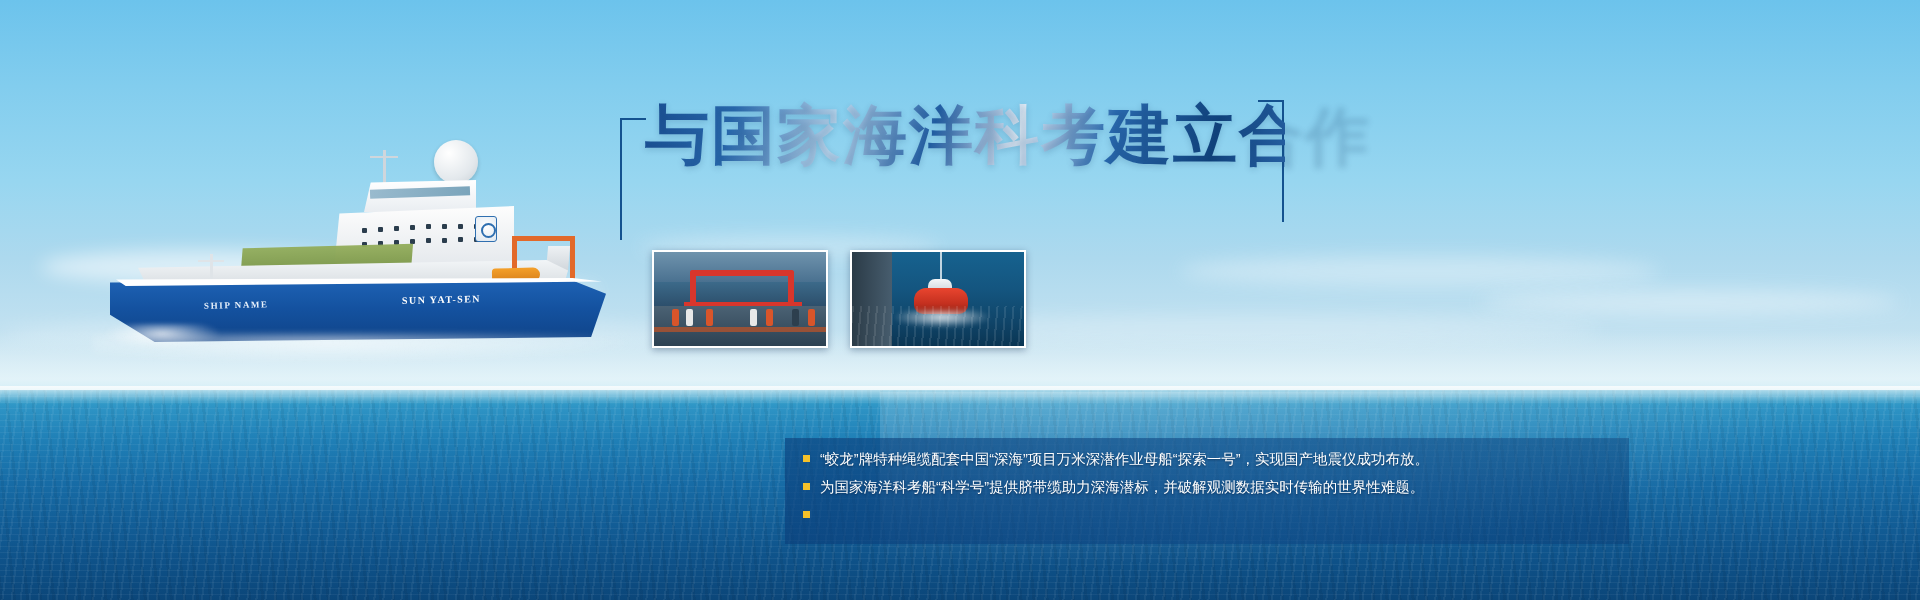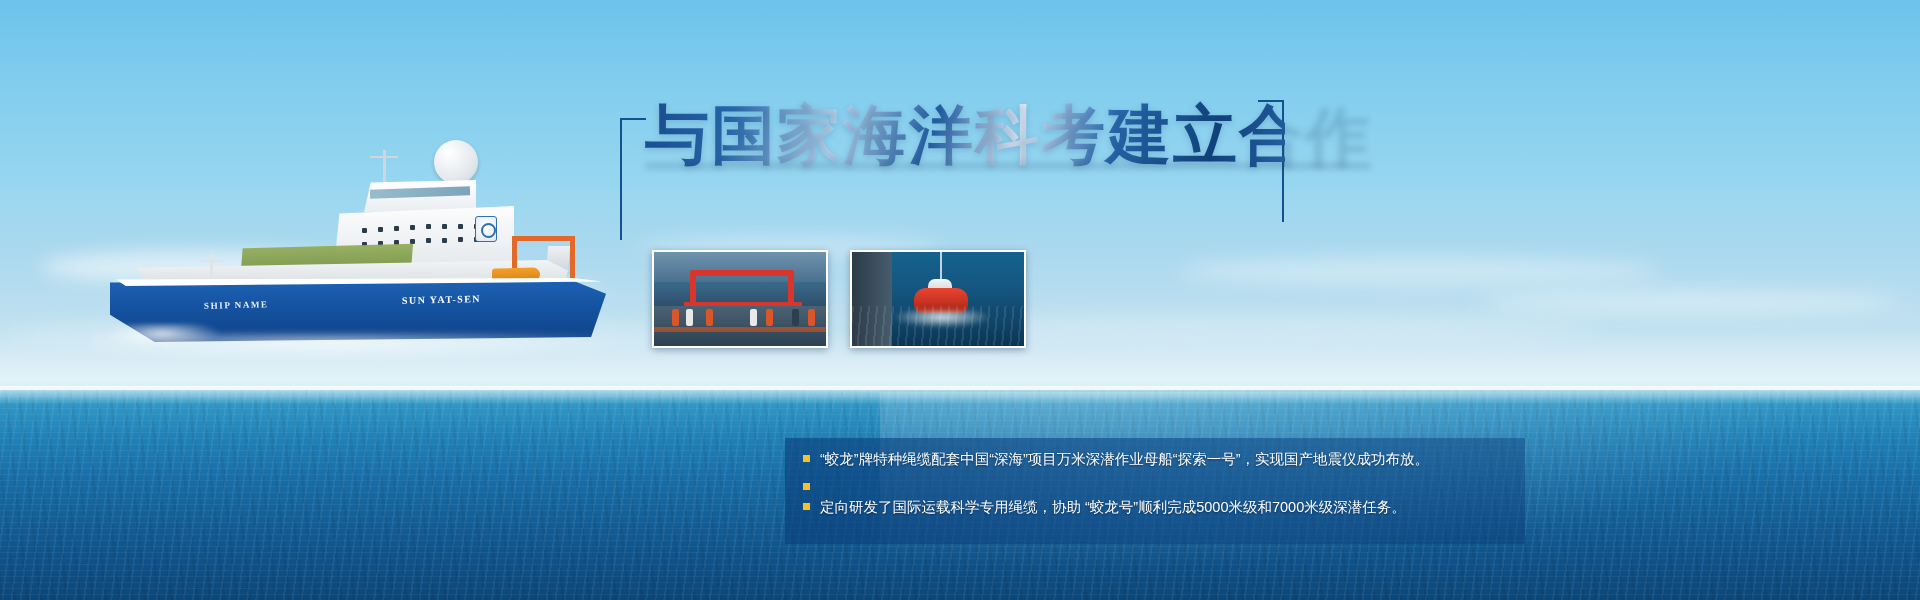--- a/index.html
+++ b/index.html
@@ -164,21 +164,20 @@
 
   
   .headline{
     position:absolute; left:645px; top:96px; width:640px; height:78px;
     font-size:64px; font-weight:700; line-height:78px; letter-spacing:2px;
     white-space:nowrap;
     background:linear-gradient(105deg,#1a4f94 0%,#2a6bb0 14%,#bcd9ef 30%,#2360a6 45%,#e2eef8 58%,#2b6cb2 72%,#11447f 88%,#2a66ab 100%);
     -webkit-background-clip:text; background-clip:text; color:transparent;
     -webkit-text-fill-color:transparent;
     text-shadow:0 2px 6px rgba(10,50,95,.18);
-    text-decoration:underline;
   }
   .brL, .brR{ position:absolute; border-color:#14528f; border-style:solid; }
   .brL{ left:620px; top:118px; width:26px; height:122px; border-width:2px 0 0 2px; }
   .brR{ left:1258px; top:100px; width:26px; height:122px; border-width:2px 2px 0 0; }
 
   
   .subbar{
     position:absolute; left:752px; top:180px; width:398px; height:34px;
     background:linear-gradient(90deg,#0b4f98 0%,#0d559f 55%,#0a4a90 100%);
     display:flex; align-items:center; justify-content:center;
@@ -266,21 +265,21 @@
     position:absolute; left:0; top:0; width:40px; height:98px;
     background:linear-gradient(90deg,#2b3b47,#475d6e);
   }
   .t3 .waveline{
     position:absolute; left:0; bottom:0; width:176px; height:40px;
     background:repeating-linear-gradient(95deg, rgba(255,255,255,.10) 0 2px, rgba(255,255,255,0) 2px 8px);
   }
 
   
   .bullets{
-    position:absolute; left:785px; top:438px; width:740px; height:106px;
+    position:absolute; left:785px; top:438px; width:844px; height:106px;
     background:linear-gradient(90deg,rgba(10,62,122,.62) 0%,rgba(12,70,132,.58) 55%,rgba(10,58,115,.42) 100%);
     padding:10px 16px 10px 18px;
   }
   .brow{ display:flex; align-items:flex-start; margin-bottom:6px; }
   .brow:last-child{ margin-bottom:0; }
   .bdot{
     width:7px; height:7px; background:#f5c12a; margin:7px 10px 0 0; flex:0 0 auto;
   }
   .btxt{
     color:#ffffff; font-size:14.5px; line-height:22px; white-space:nowrap;
@@ -383,20 +382,20 @@
     </div>
   </div>
 
   <div class="bullets">
     <div class="brow">
       <span class="bdot"></span>
       <span class="btxt">“蛟龙”牌特种绳缆配套中国“深海”项目万米深潜作业母船“探索一号”，实现国产地震仪成功布放。</span>
     </div>
     <div class="brow">
       <span class="bdot"></span>
+      <span class="btxt">为国家海洋科考船“科学号”提供脐带缆助力深海潜标，并破解观测数据实时传输的世界性难题。</span>
     </div>
     <div class="brow">
       <span class="bdot"></span>
-      <span class="btxt">定向研发了国际运载科学专用绳缆，协助 “蛟龙号”顺利完成5000米级和7000米级深潜任务。</span>
     </div>
   </div>
 
 </div>
 
 </body></html>

